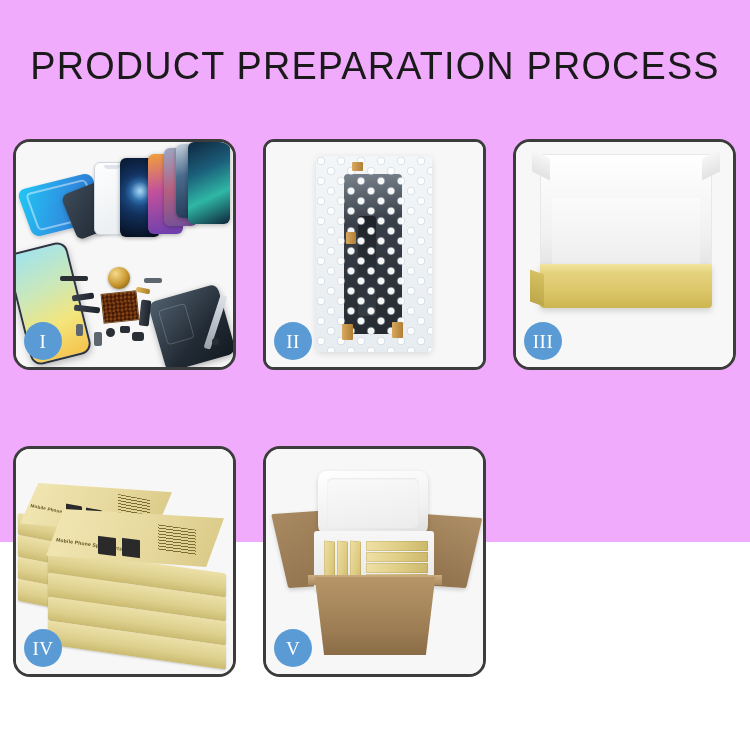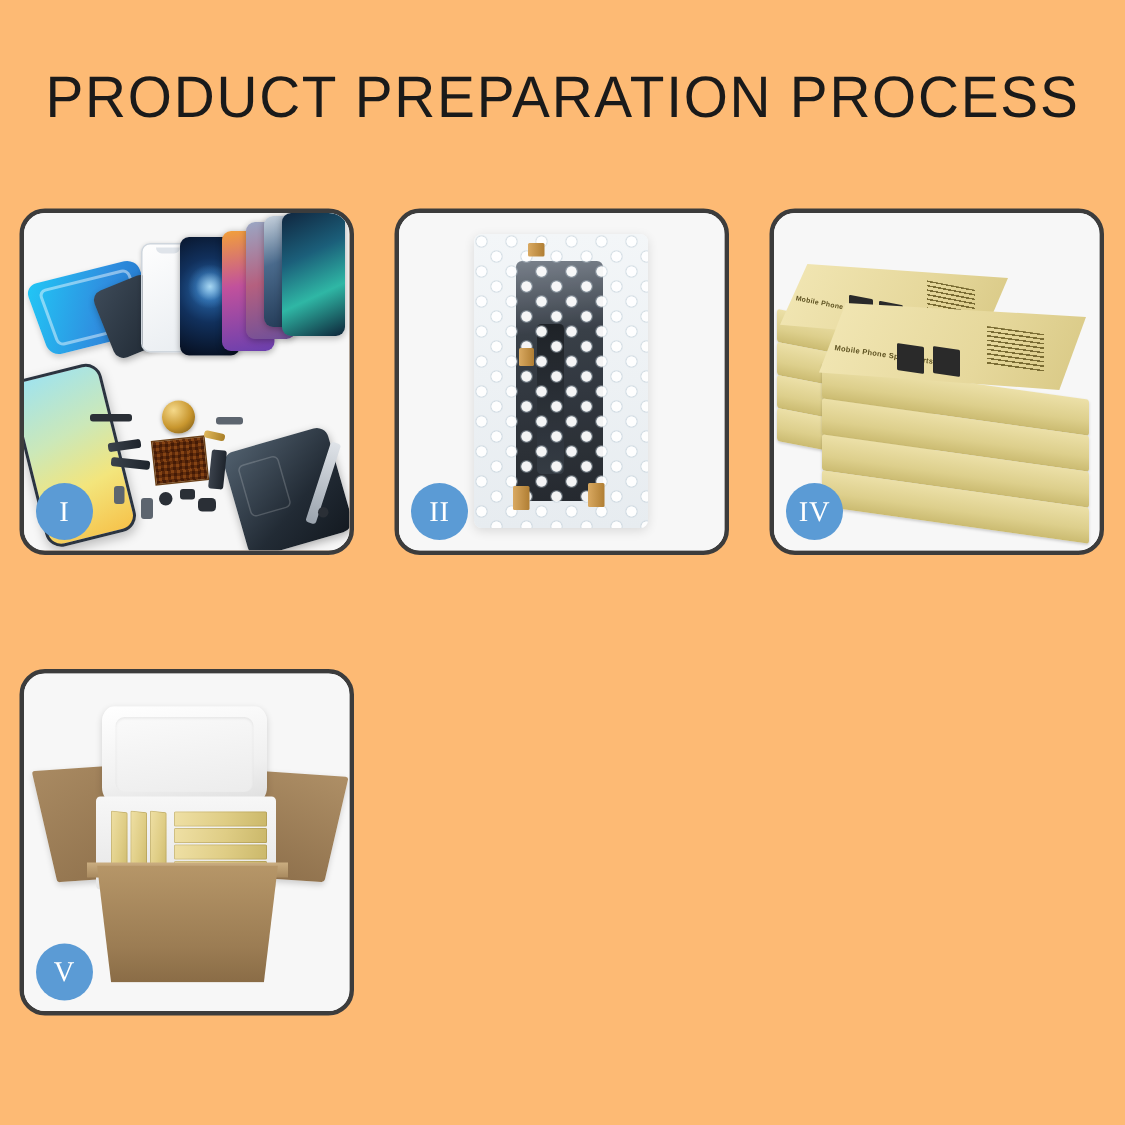--- a/index.html
+++ b/index.html
@@ -2,21 +2,21 @@
 <html><head>
 <meta charset="utf-8">
 <style>
   * { box-sizing: border-box; margin: 0; padding: 0; }
   html, body {
     width: 750px; height: 750px;
     background: #ffffff;
     font-family: "Liberation Sans", sans-serif;
     overflow: hidden;
   }
-  #root { position: relative; width: 750px; height: 750px; background: #fdba74; }
+  #root { position: relative; width: 750px; height: 542px; background: #f0abfc; }
 
   
   .header { position: absolute; left: 0; top: 0; width: 750px; text-align: center; }
   .title {
     font-family: "Liberation Sans", sans-serif;
     font-size: 39px; font-weight: 400; letter-spacing: 1.2px;
     color: #1a1a1a; line-height: 1;
     margin-top: 46px;
     transform: scaleX(0.97); transform-origin: center;
     white-space: nowrap;
@@ -152,21 +152,21 @@
     position:absolute; background: linear-gradient(90deg,#3b424c,#1e242c);
     border-radius: 2px;
   }
   .screwdriver {
     position:absolute; left: 196px; top: 152px; width: 7px; height: 56px;
     background: linear-gradient(180deg,#dfe3e8 0%,#9aa3ad 100%);
     transform: rotate(18deg); border-radius: 2px;
   }
 
   
-  .p2 { background:#fdfdfd; }
+  .p2 { background:#fdfdfd;border-radius:11px; }
   .bubble-bag {
     position:absolute; left: 50px; top: 14px; width: 116px; height: 196px;
     background: linear-gradient(180deg,#f3f6f8 0%,#e7ecf0 100%);
     border-radius: 5px;
     box-shadow: 0 2px 7px rgba(0,0,0,.12);
     overflow:hidden;
   }
   .bubbles {
     position:absolute; inset:0;
     background-image:
@@ -387,20 +387,31 @@
           <div class="bubbles"></div>
           <div class="tape" style="left:36px; top:6px;  width:11px; height:9px;"></div>
           <div class="tape" style="left:30px; top:76px; width:10px; height:12px;"></div>
           <div class="tape" style="left:26px; top:168px; width:11px; height:16px;"></div>
           <div class="tape" style="left:76px; top:166px; width:11px; height:16px;"></div>
         </div>
       </div>
       <div class="badge">II</div>
     </div>
 
+    <div class="panel p3">
+      <div class="panel-photo">
+        <div class="box3-lid"></div>
+        <div class="foam3"></div>
+        <div class="box3-bubble"></div>
+        <div class="box3-body"></div>
+        <div class="box3-front-lip"></div>
+        <div class="box3-side"></div>
+      </div>
+      <div class="badge">III</div>
+    </div>
 
     <div class="panel p4">
       <div class="panel-photo">
         <div class="stack">
 
           <div class="sb" style="left:0px;   top:58px;  width:104px; height:22px; transform:skewY(11deg);"></div>
           <div class="sb" style="left:0px;   top:80px;  width:104px; height:22px; transform:skewY(11deg);"></div>
           <div class="sb" style="left:0px;   top:102px; width:104px; height:22px; transform:skewY(11deg);"></div>
           <div class="sb" style="left:0px;   top:124px; width:104px; height:22px; transform:skewY(11deg);"></div>
 

